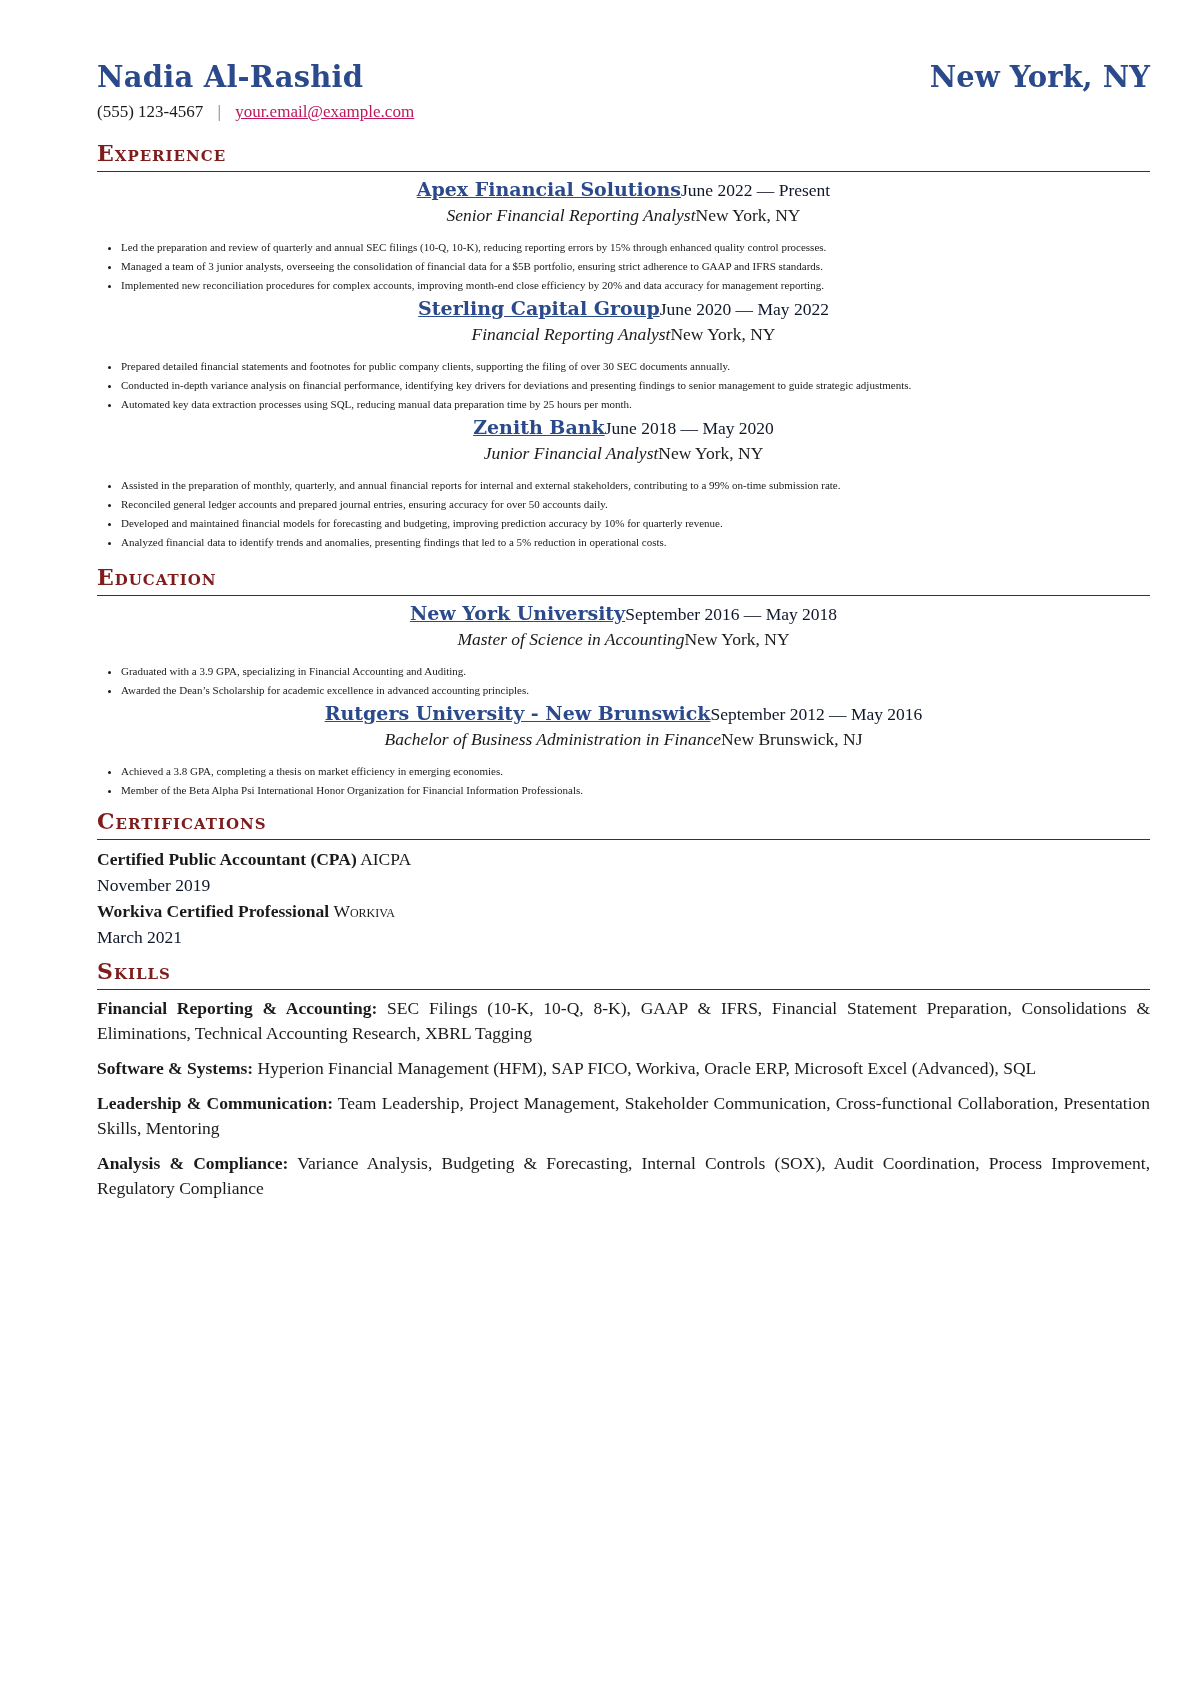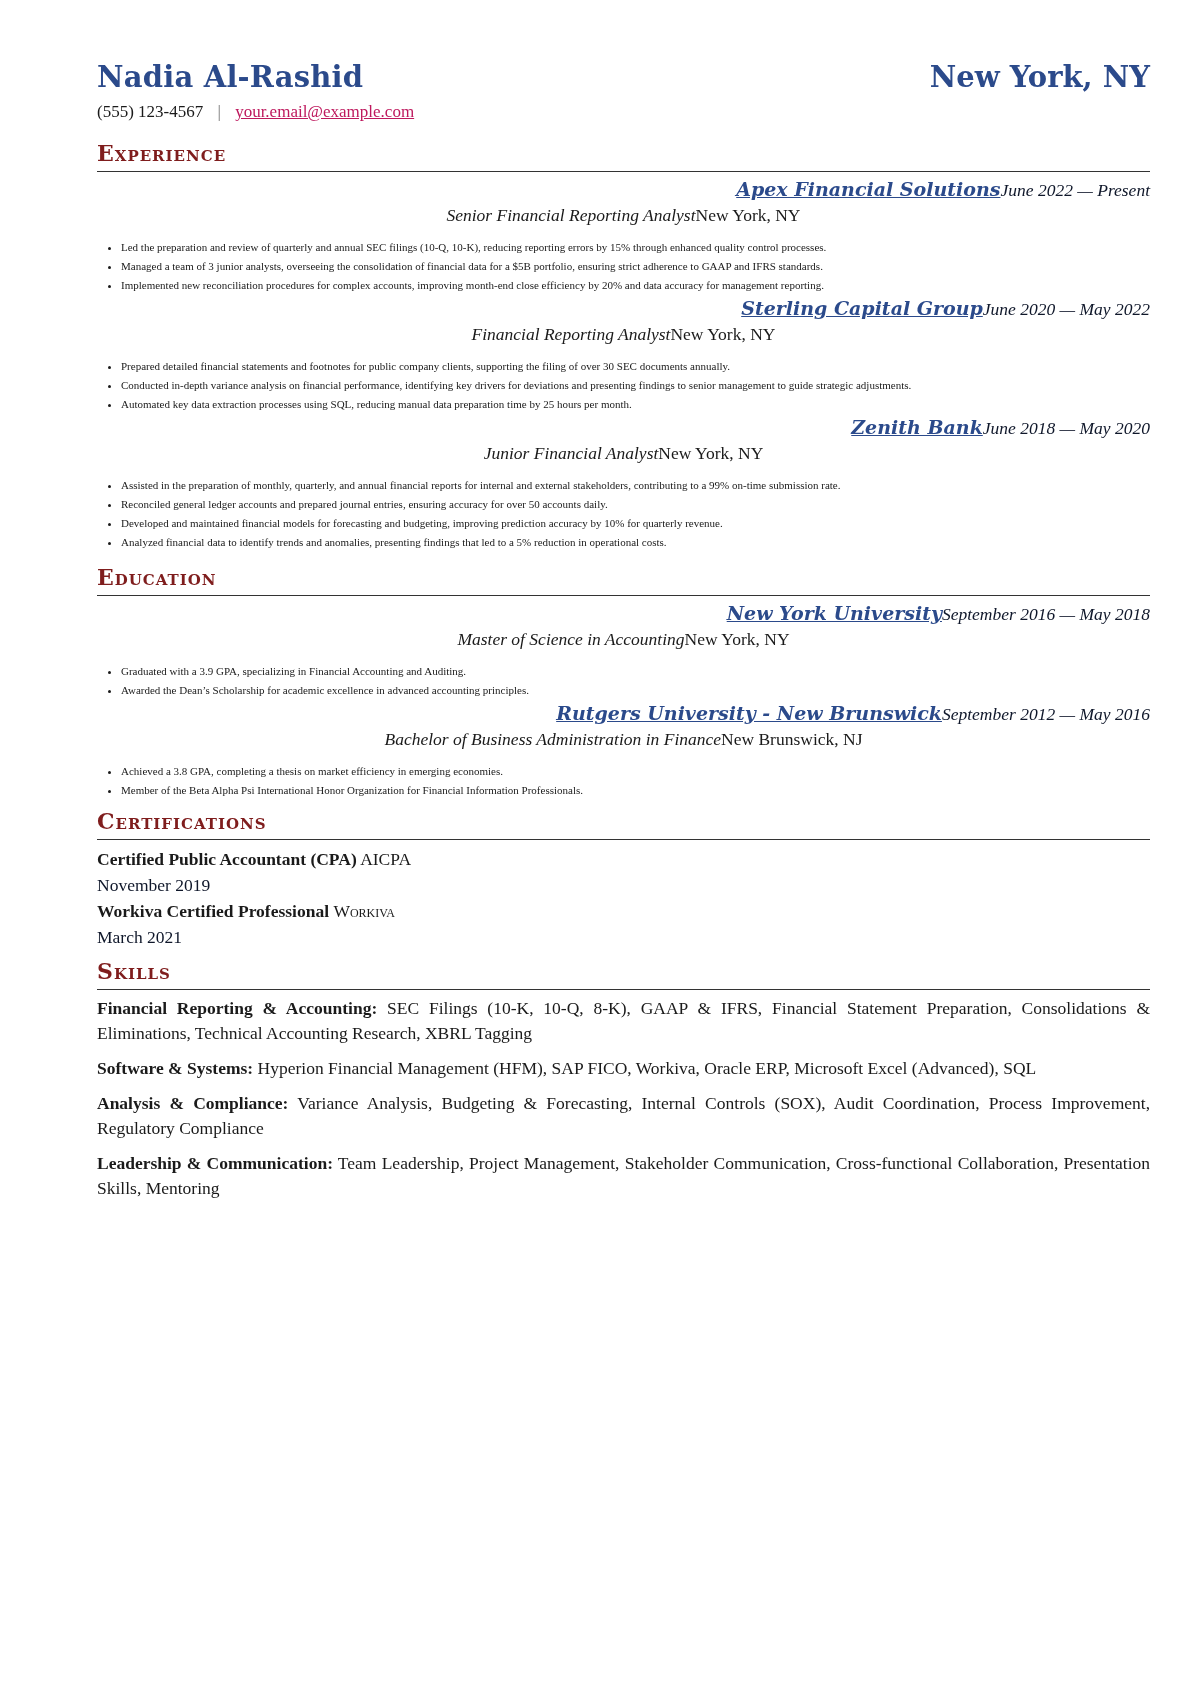--- a/index.html
+++ b/index.html
@@ -5,21 +5,21 @@
   html, body { margin: 0; padding: 0; background: #ffffff; }
   body { width: 1190px; height: 1683px; position: relative; font-family: "DejaVu Serif", "Liberation Serif", serif; color: #1a1a1a; }
   .page { position: absolute; left: 73px; top: 60px; width: 1053px; margin-left: 24px; }
   .header-row { display: flex; justify-content: space-between; align-items: baseline; }
   .name { font-size: 29px; font-weight: bold; color: #2b4a8b; font-family: "DejaVu Serif", serif; letter-spacing: 0.2px; }
   .hloc { font-size: 29px; font-weight: bold; color: #2b4a8b; font-family: "DejaVu Serif", serif; }
   .contact { font-size: 17px; margin-top: 8px; font-family: "Liberation Serif", serif; }
   .contact .sep { color: #777; margin: 0 10px; }
   .contact a { color: #be185d; text-decoration: underline; }
   .section-title { margin-top: 20px; font-size: 22px; font-weight: bold; color: #7f1d1d; font-variant: small-caps; letter-spacing: 1px; font-family: "DejaVu Serif", serif; padding-bottom: 6px; border-bottom: 1.5px solid #333; line-height: 1.05; }
-  .entry-head { display: flex; justify-content: flex-end; align-items: baseline; margin-top: 6px; font-style: italic; }
+  .entry-head { display: flex; justify-content: center; align-items: baseline; margin-top: 6px; }
   .org { font-size: 19px; font-weight: bold; color: #2b4a8b; text-decoration: underline; font-family: "DejaVu Serif", serif; }
   .dates { font-size: 17.5px; color: #0f172a; font-family: "Liberation Serif", serif; }
   .entry-sub { display: flex; justify-content: center; align-items: baseline; margin-top: 4px; font-size: 17.5px; font-family: Liberation Serif, serif; }
   .role { font-style: italic; }
   ul.bullets { margin: 12px 0 0 0; padding: 0 0 0 24px; font-size: 11px; font-family: "Liberation Serif", serif; line-height: 19px; text-align: justify; }
   ul.bullets li { margin: 0; }
   .cert-row { display: flex; justify-content: space-between; align-items: baseline; font-size: 17.5px; font-family: "Liberation Serif", serif; line-height: 26px; flex-direction: column; }
   .cert-row .cname { font-weight: bold; }
   .cert-row .issuer-sc { font-variant: small-caps; }
   .cert-list { margin-top: 6px; }
@@ -141,22 +141,22 @@
   <div class="skills-list">
     <div class="skill" style="margin-top:6px">
       <span class="cat">Financial Reporting &amp; Accounting:</span>
       <span>SEC Filings (10-K, 10-Q, 8-K), GAAP &amp; IFRS, Financial Statement Preparation, Consolidations &amp; Eliminations, Technical Accounting Research, XBRL Tagging</span>
     </div>
     <div class="skill">
       <span class="cat">Software &amp; Systems:</span>
       <span>Hyperion Financial Management (HFM), SAP FICO, Workiva, Oracle ERP, Microsoft Excel (Advanced), SQL</span>
     </div>
     <div class="skill">
+      <span class="cat">Leadership &amp; Communication:</span>
+      <span>Team Leadership, Project Management, Stakeholder Communication, Cross-functional Collaboration, Presentation Skills, Mentoring</span>
+    </div>
+    <div class="skill">
       <span class="cat">Analysis &amp; Compliance:</span>
       <span>Variance Analysis, Budgeting &amp; Forecasting, Internal Controls (SOX), Audit Coordination, Process Improvement, Regulatory Compliance</span>
-    </div>
-    <div class="skill">
-      <span class="cat">Leadership &amp; Communication:</span>
-      <span>Team Leadership, Project Management, Stakeholder Communication, Cross-functional Collaboration, Presentation Skills, Mentoring</span>
     </div>
   </div>
 
 </div>
 
 </body></html>

